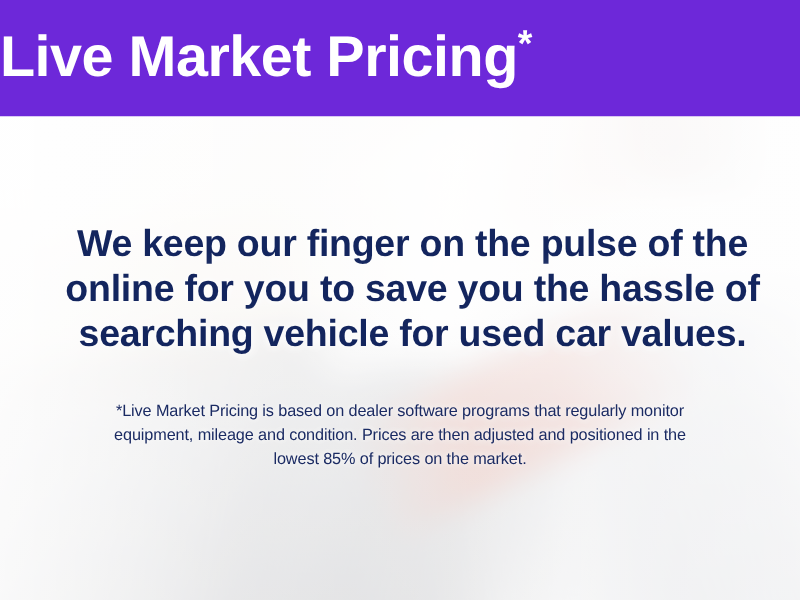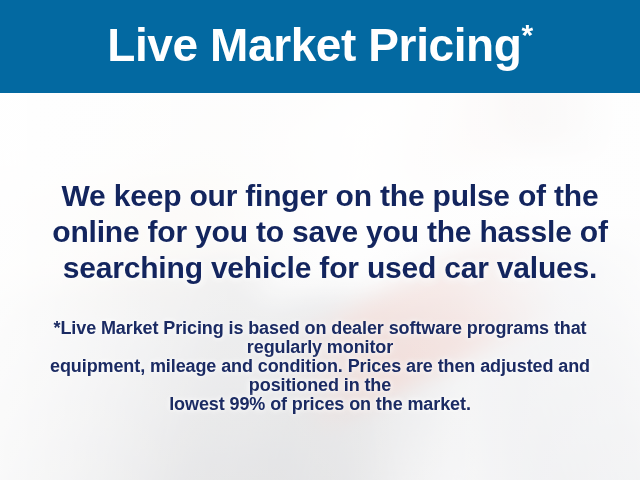--- a/index.html
+++ b/index.html
@@ -177,25 +177,25 @@
         rgba(255,255,255,0.42) 100%);
   }
 
   
   .banner {
     position: absolute;
     left: 0;
     top: 0;
     width: 640px;
     height: 93px;
-    background: #0369a1;
+    background: #6d28d9;
     z-index: 3;
     display: flex;
     align-items: center;
-    justify-content: center;
+    justify-content: flex-start;
   }
   .banner-title {
     color: #ffffff;
     font-size: 46px;
     font-weight: bold;
     letter-spacing: -0.4px;
     line-height: 1;
     white-space: nowrap;
     margin: 0;
     padding-bottom: 4px;
@@ -231,22 +231,22 @@
   }
   .headline .hl-line { display: block; margin-left: 20px; }
 
   .disclaimer {
     position: absolute;
     left: 30px;
     right: 30px;
     top: 319px;
     text-align: center;
     color: #1b2b63;
-    font-size: 18px;
-    font-weight: bold;
+    font-size: 13px;
+    font-weight: normal;
     line-height: 19px;
     letter-spacing: -0.1px;
     text-shadow:
        0 0 5px rgba(255,255,255,0.95),
        0 0 10px rgba(255,255,255,0.8);
   }
   .disclaimer .dl-line { display: block; }
 </style>
 </head>
 <body>
@@ -275,17 +275,17 @@
 
     <div class="headline">
       <span class="hl-line">We keep our finger on the pulse of the</span>
       <span class="hl-line">online for you to save you the hassle of</span>
       <span class="hl-line">searching vehicle for used car values.</span>
     </div>
 
     <div class="disclaimer">
       <span class="dl-line">*Live Market Pricing is based on dealer software programs that regularly monitor</span>
       <span class="dl-line">equipment, mileage and condition. Prices are then adjusted and positioned in the</span>
-      <span class="dl-line">lowest 99% of prices on the market.</span>
+      <span class="dl-line">lowest 85% of prices on the market.</span>
     </div>
 
   </div>
 </div>
 
 </body></html>

